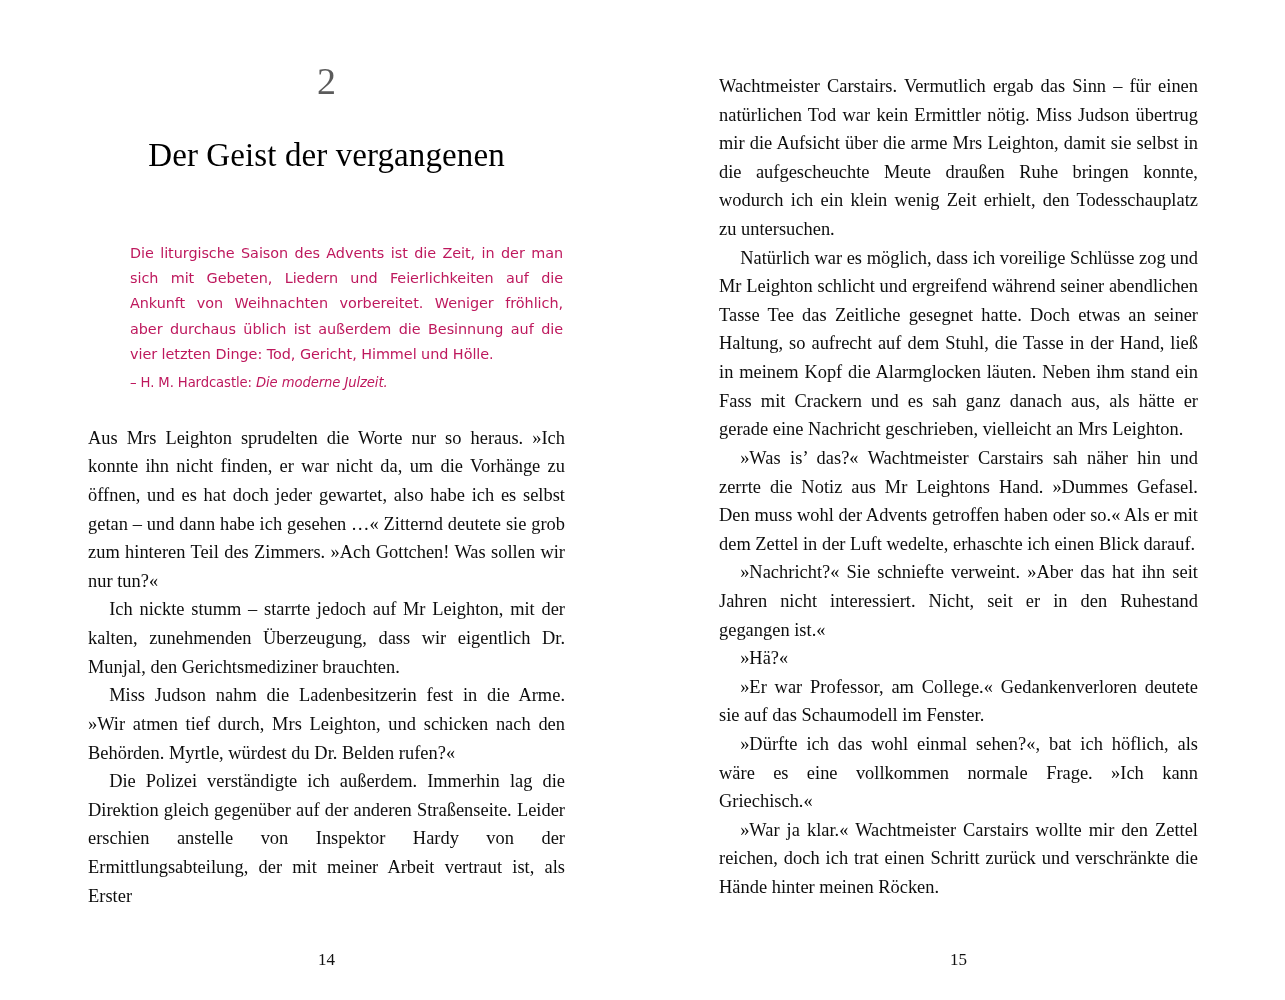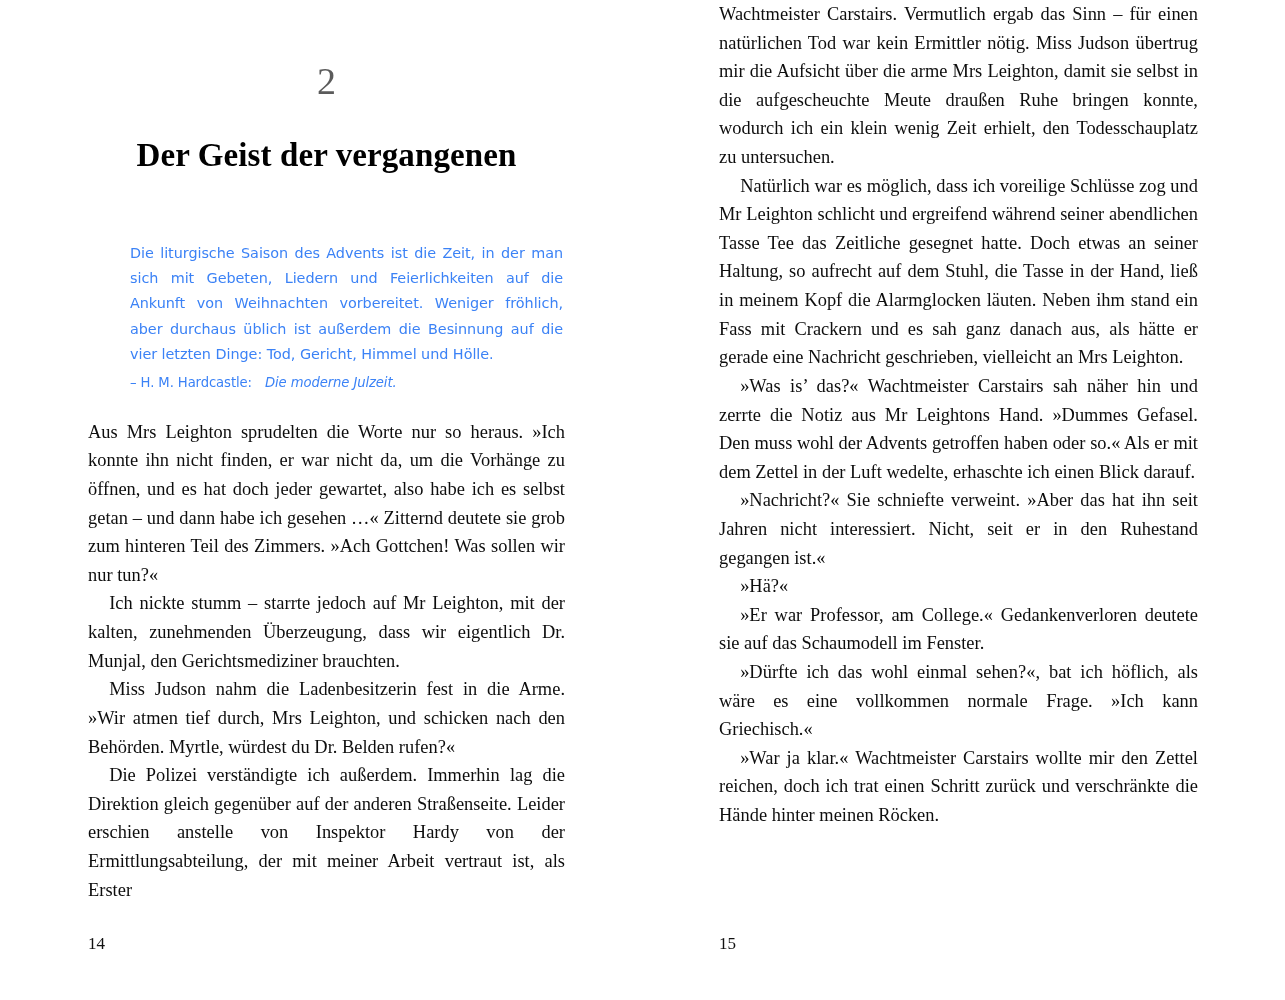--- a/index.html
+++ b/index.html
@@ -51,50 +51,49 @@
     font-size: 38px;
     line-height: 1;
     color: #5b5b5b;
     letter-spacing: 0;
     margin: 0 0 30px 0;
     font-weight: 400;
   }
   .chapter-title {
     font-family: "Liberation Serif", "DejaVu Serif", serif;
     font-size: 33px;
-    font-weight: 700;
+    font-weight: 400;
     line-height: 1.55;
     color: #000000;
     margin: 0;
     letter-spacing: 0.1px;
     padding: 0 8px;
   }
 
   
   .epigraph {
     margin: 60px 0 0 0;
     padding: 0 2px 0 42px;
     font-family: "DejaVu Sans", "Liberation Sans", sans-serif;
     font-size: 14.4px;
     line-height: 1.745;
-    color: #3b82f6;
+    color: #be185d;
     text-align: justify;
     font-weight: 400;
     letter-spacing: -0.05px;
   }
   .epigraph p { margin: 0; }
   .epigraph-source {
     margin-top: 4px;
     font-size: 13.2px;
     text-align: left;
     letter-spacing: -0.1px;
   }
   .epigraph-source .work {
     font-style: italic;
-    margin-left: 9px;
   }
 
   
   .body-text {
     margin: 0;
     font-size: 18.4px;
     line-height: 1.555;
     text-align: justify;
     text-justify: inter-word;
     color: #0d0d0d;
@@ -102,28 +101,29 @@
     letter-spacing: 0.02px;
   }
   .body-text p {
     margin: 0;
     text-indent: 0;
   }
   .body-text p.indent {
     text-indent: 1.15em;
   }
 
-  .left-start { margin-top: 24px; font-family: Liberation Serif, serif; }
-  .right-start { }
+  .left-start { margin-top: 30px; font-family: Liberation Serif, serif; }
+  .right-start { padding-top: 72px; }
 
   
   .folio {
     position: absolute;
-    bottom: 48px;
+    bottom: 32px;
     width: 100%;
+    text-align: center;
     font-size: 17px;
     line-height: 1;
     color: #111111;
     font-family: "Liberation Serif", "DejaVu Serif", serif;
   }
 </style>
 </head>
 <body>
 
 <div class="spread">

